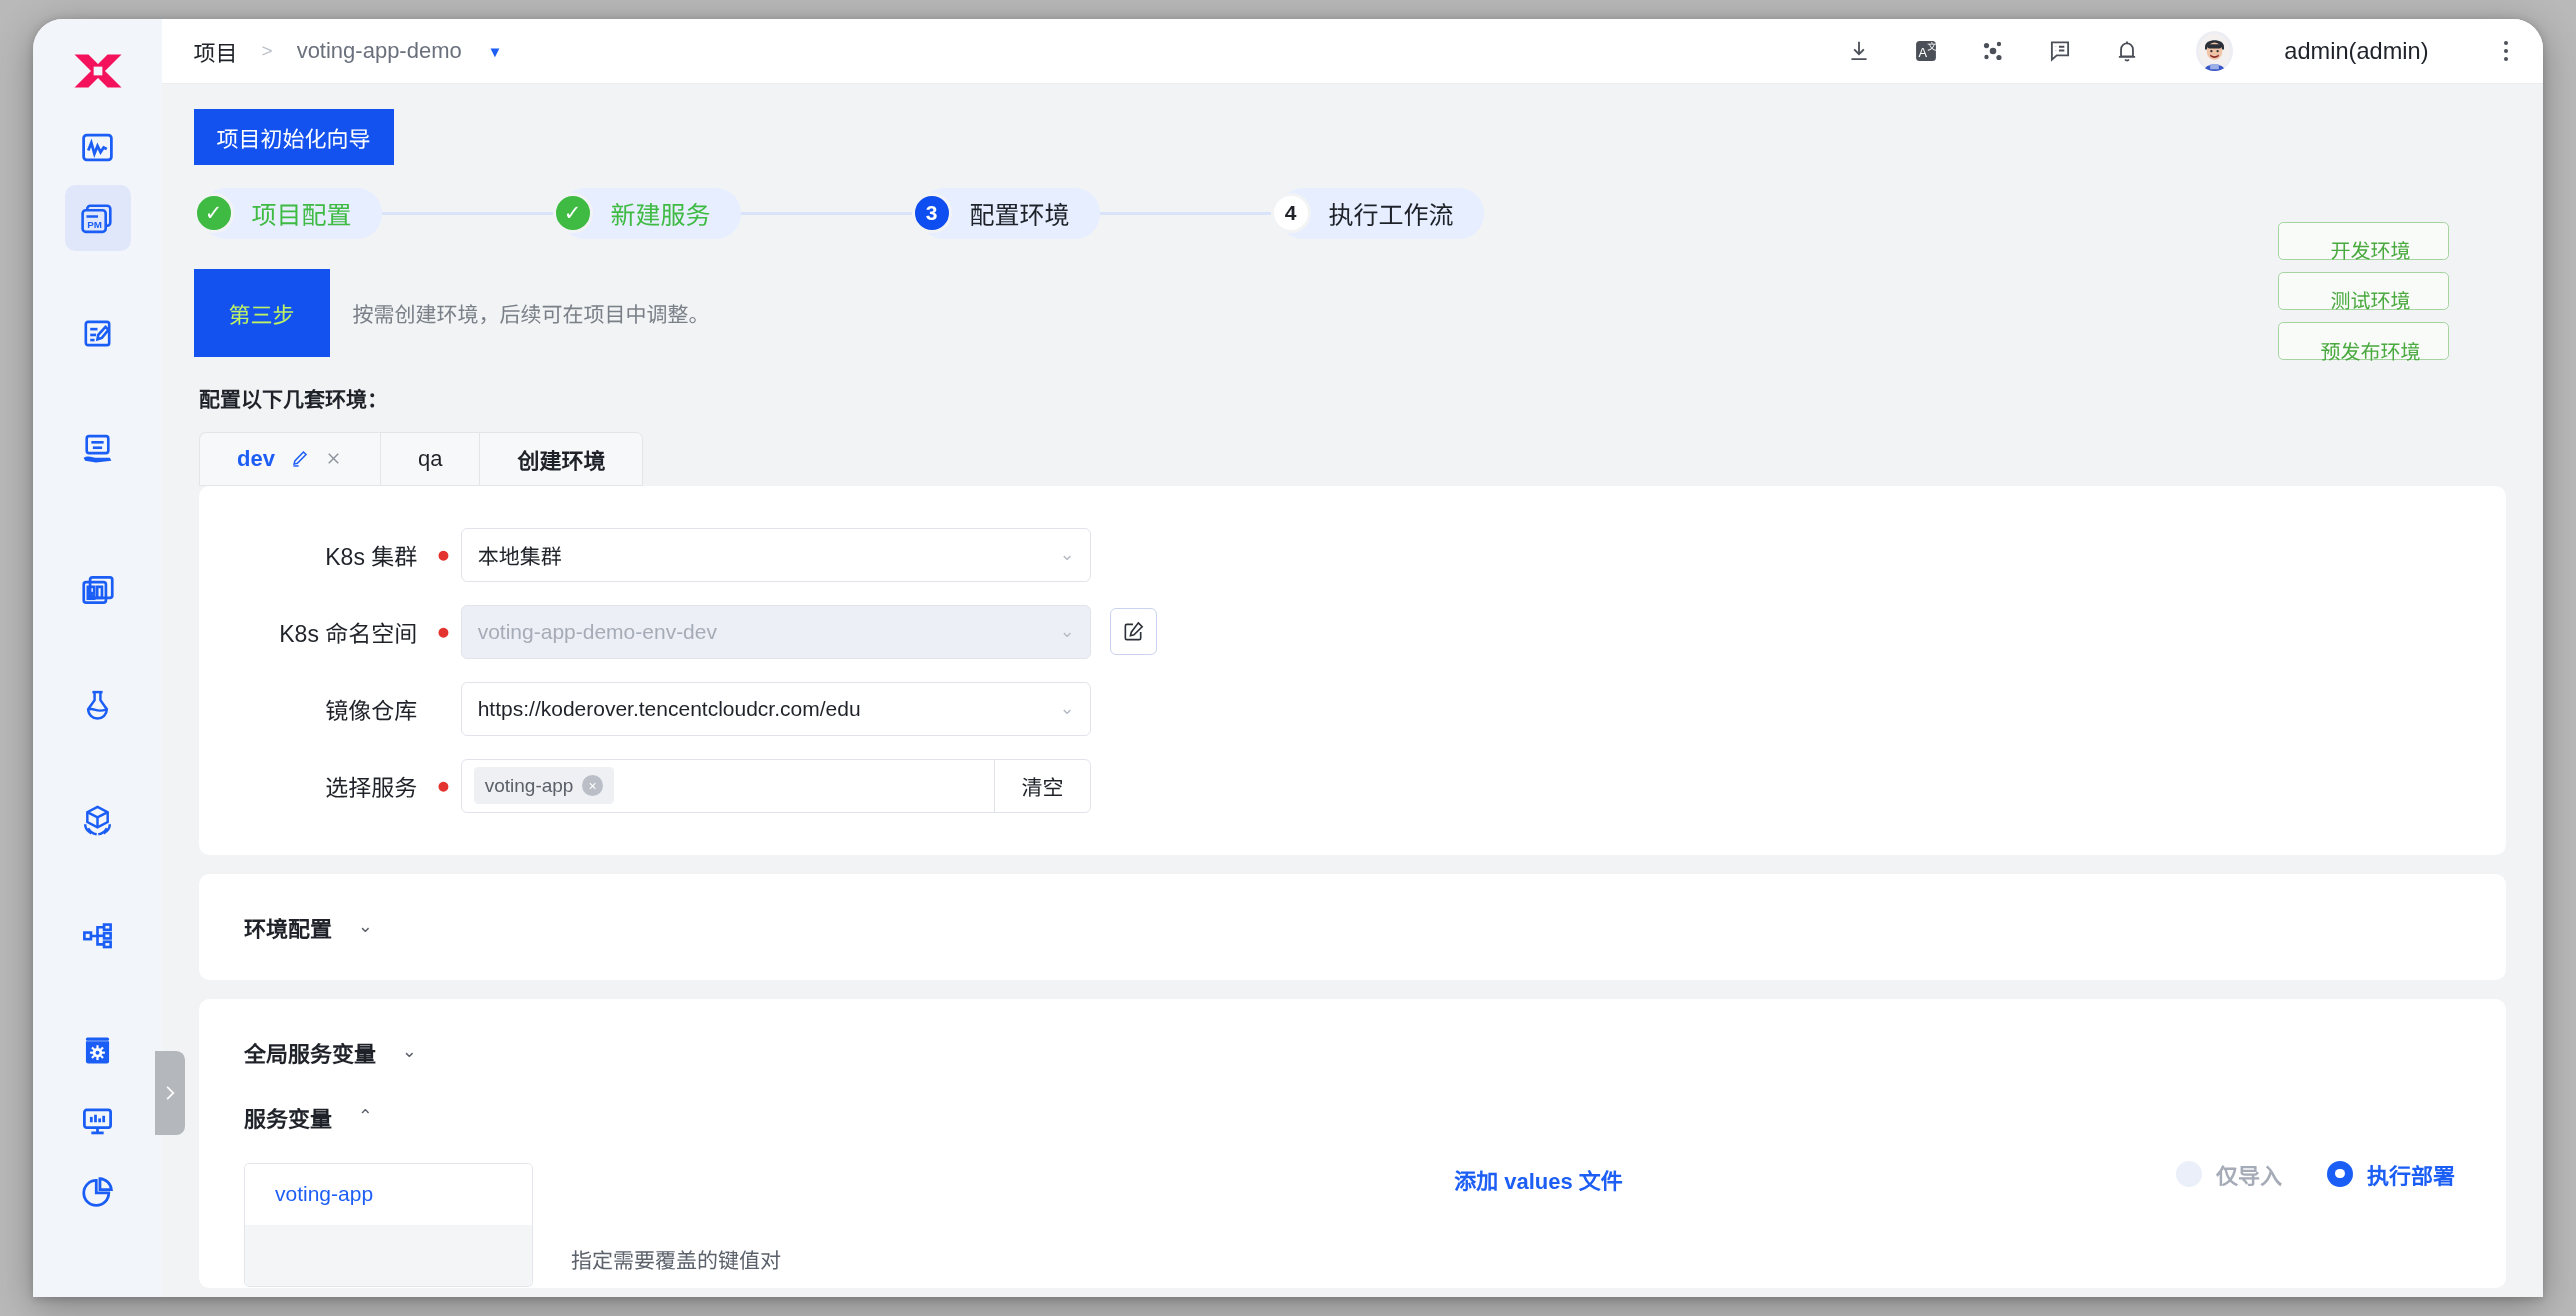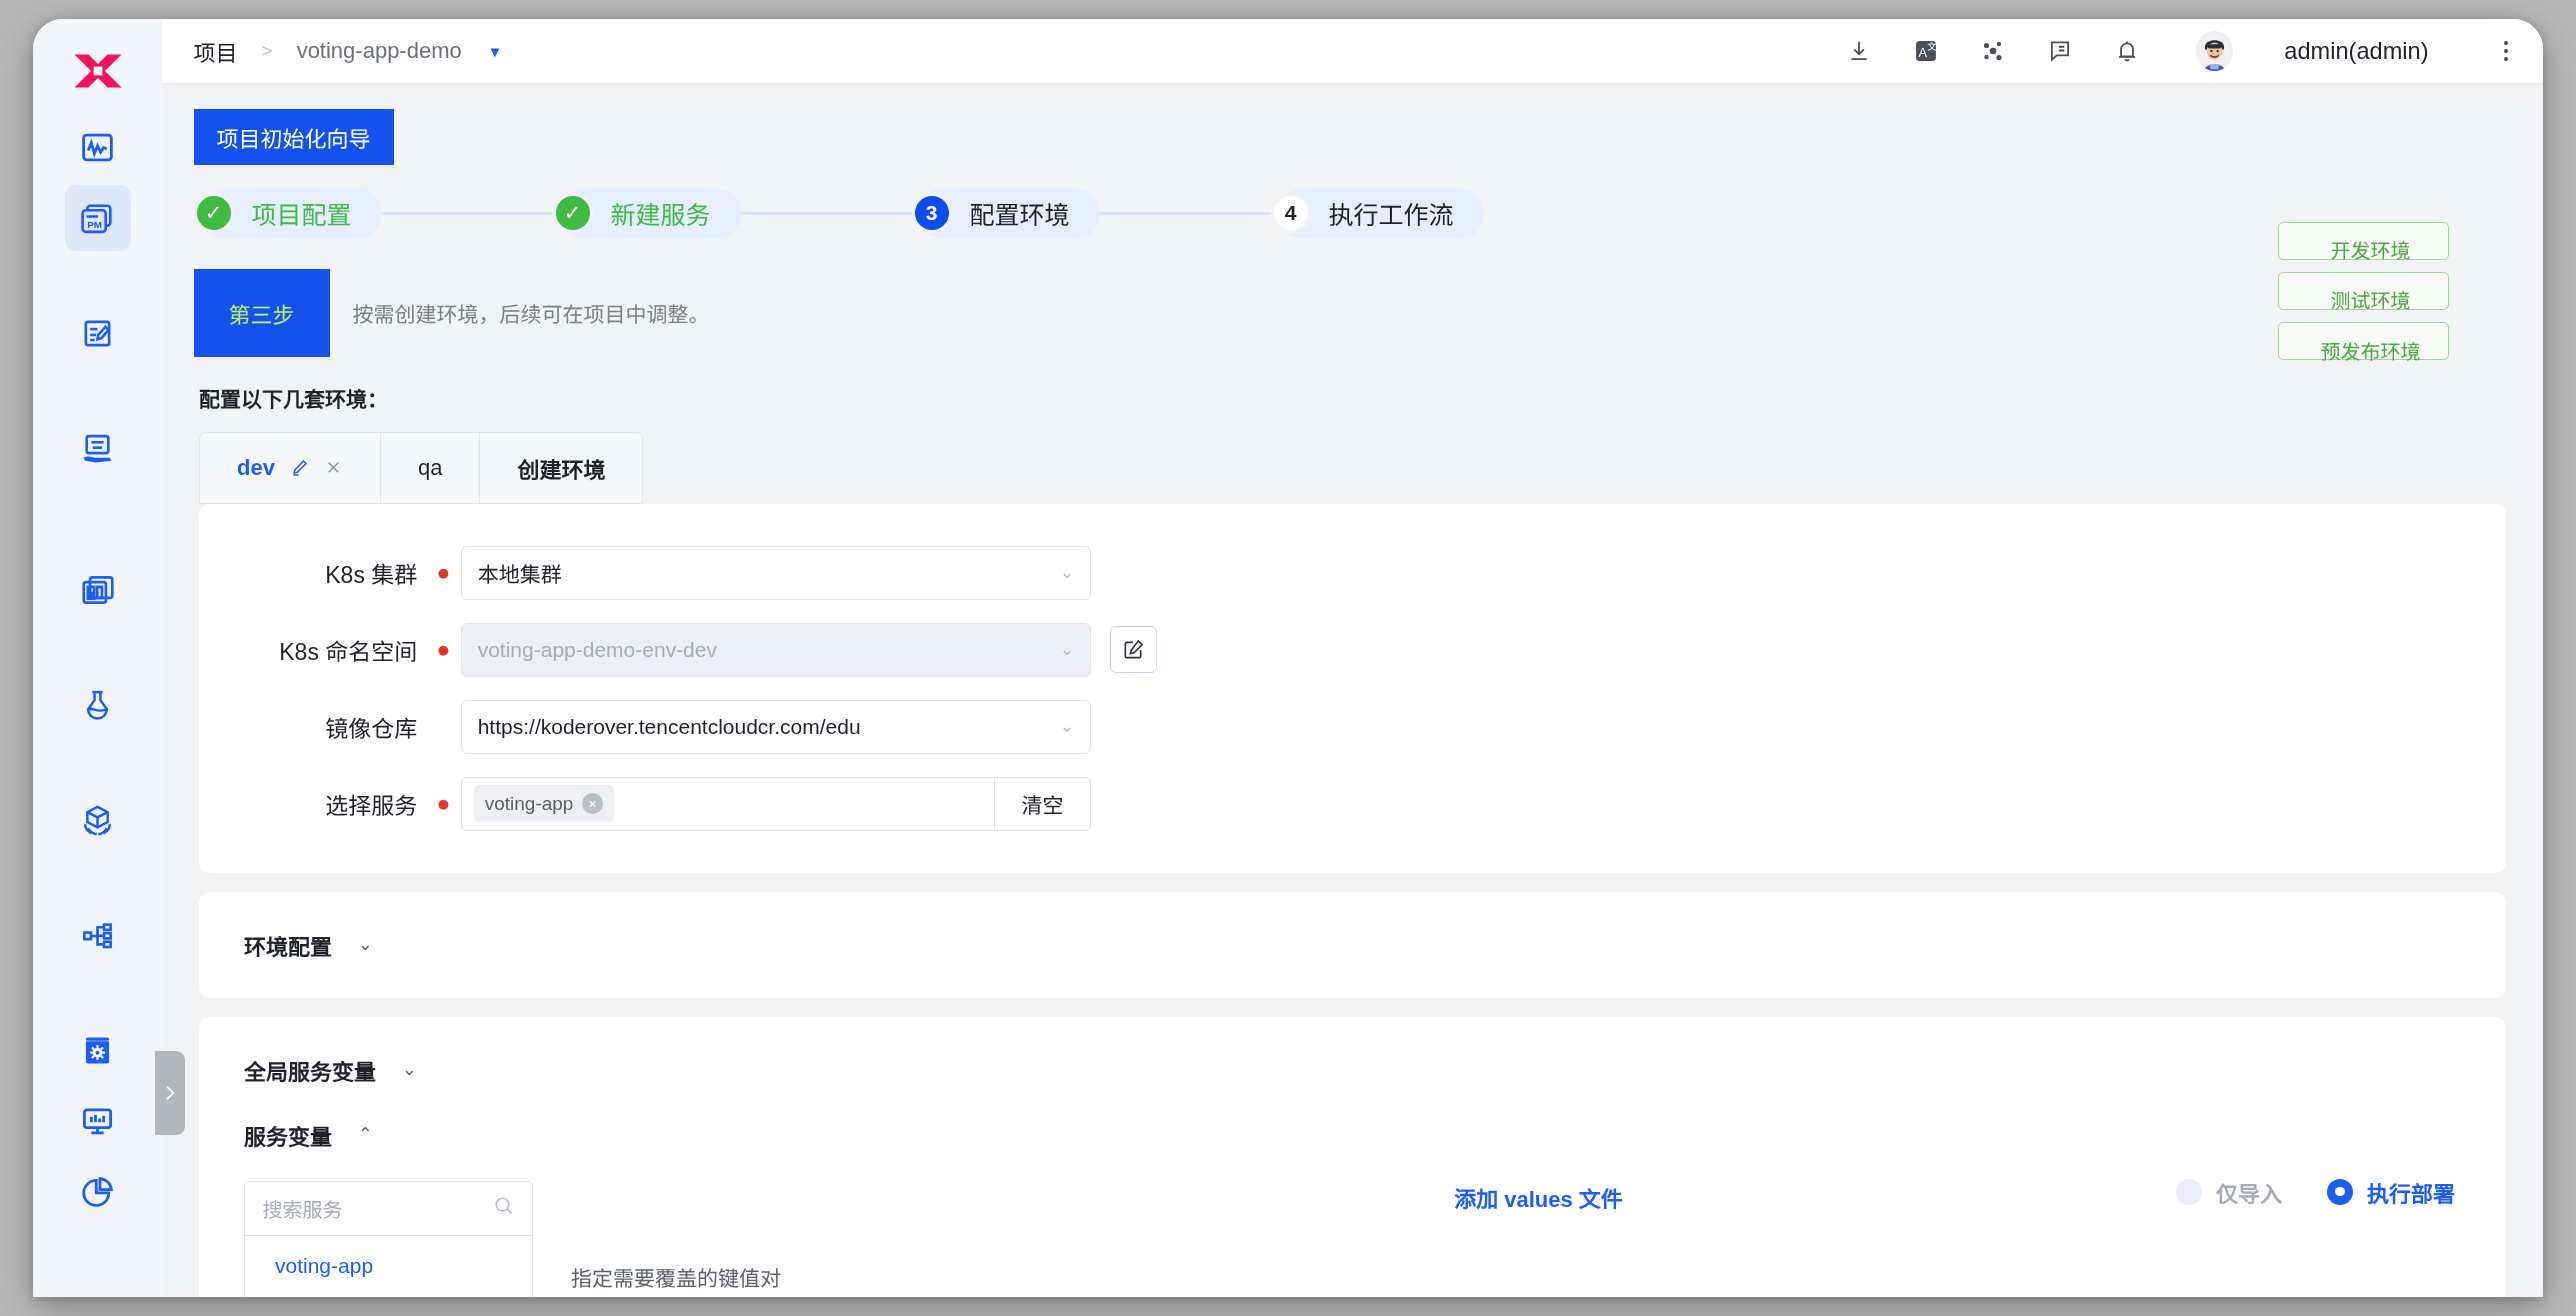--- a/index.html
+++ b/index.html
@@ -119,21 +119,21 @@
   .step3-tag {
     background: #1452f0; color:#bef264; font-size:22px;
     padding: 28px 35px; display:inline-block;
   }
   .step3-desc { margin-left: 23px; font-size: 21px; color: #7a8088; }
   .cfg-title { margin: 26px 0 0 37px; font-size: 21px; color: #1f2329; font-weight: bold; }
 
   
   .tabs { margin: 19px 0 0 37px; display: flex; }
   .tab {
-    height: 72px; padding: 0 37px; display: flex; align-items: center; gap: 14px;
+    height: 54px; padding: 0 37px; display: flex; align-items: center; gap: 14px;
     border: 0.9px solid #e2e5ea; border-right: none; background: #f7f8fa;
     font-size: 22px; color: #1f2329; cursor: pointer;
   }
   .tab:first-child { border-radius: 7px 0 0 0; background: #f7f8fa; }
   .tab:last-child { border-right: 0.9px solid #e2e5ea; border-radius: 0 7px 0 0; }
   .tab.active { color: #1d5ef5; font-weight: bold; }
   .tab.bold { font-weight: bold; }
   .tab-ico { cursor: pointer; display: inline-flex; }
 
   
@@ -592,29 +592,20 @@
           <span class="chev">⌄</span>
         </div>
 
         <div class="collapse-head">
           <span>服务变量</span>
           <span class="chev">⌃</span>
         </div>
 
         <div class="vars-body">
           <div class="svc-list">
-            <div class="svc-search">
-              <span>搜索服务</span>
-              <span class="mag">
-                <svg width="23" height="23" viewBox="0 0 24 24" fill="none" stroke="currentColor" stroke-width="1.7">
-                  <circle cx="11" cy="11" r="6.6"></circle>
-                    <line x1="15.8" y1="15.8" x2="20.5" y2="20.5"></line>
-                </svg>
-              </span>
-            </div>
             <div class="svc-item">
               <span>voting-app</span>
             </div>
             <div class="svc-item muted"></div>
           </div>
 
           <div class="vars-right">
             <div class="add-values">添加 values 文件</div>
             <div class="kv-hint">指定需要覆盖的键值对</div>
 

